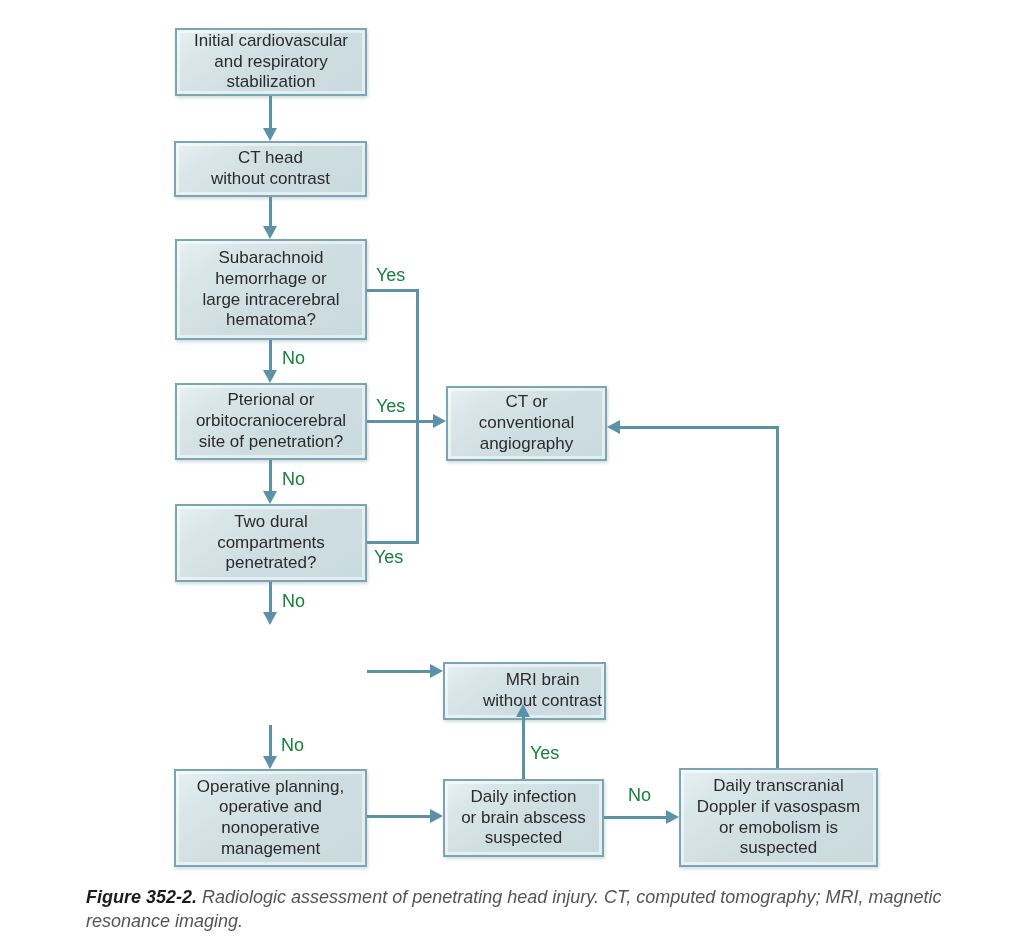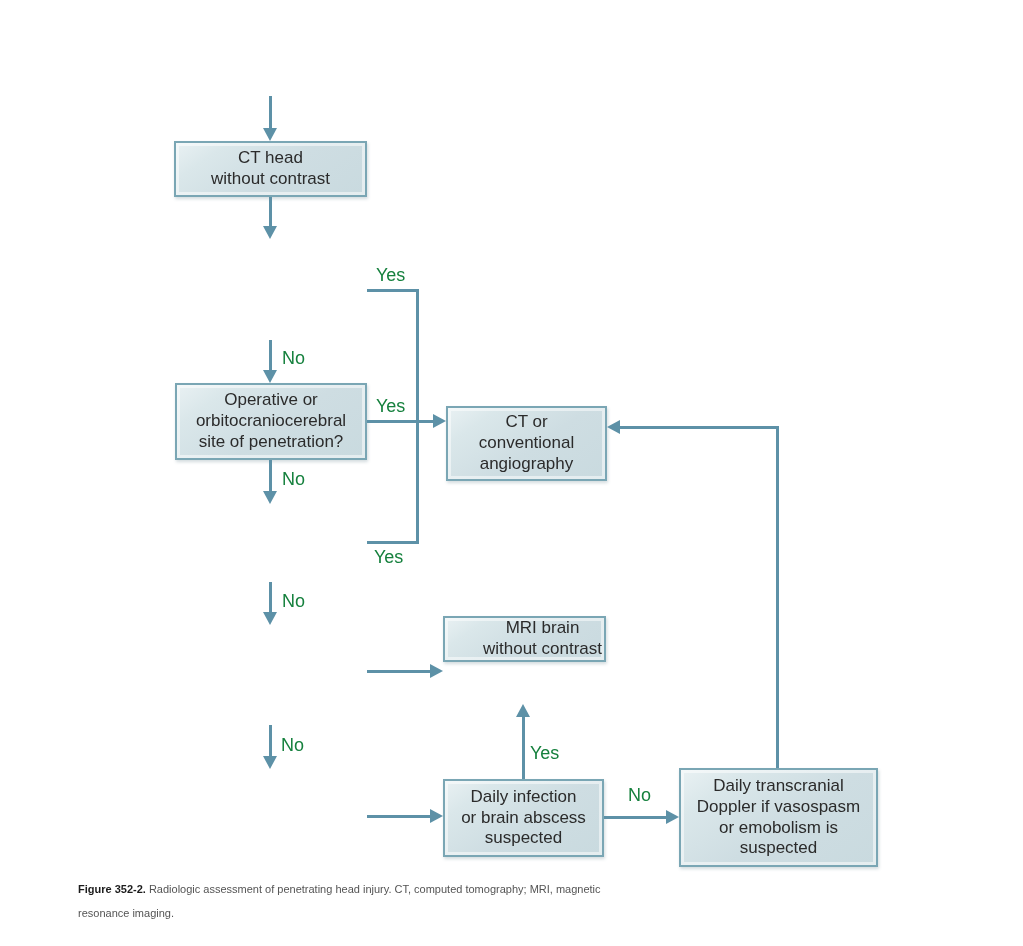--- a/index.html
+++ b/index.html
@@ -33,22 +33,22 @@
   .node-text { white-space: pre-line; }
 
   
   #n-stabilization { left: 175px; top: 28px;  width: 192px; height: 68px; }
   #n-ct-head       { left: 174px; top: 141px; width: 193px; height: 56px; align-items: center; }
   #n-sah           { left: 175px; top: 239px; width: 192px; height: 101px; }
   #n-pterional     { left: 175px; top: 383px; width: 192px; height: 77px; }
   #n-dural         { left: 175px; top: 504px; width: 192px; height: 78px; }
   #n-wood          { left: 175px; top: 625px; width: 192px; height: 100px; }
   #n-operative     { left: 174px; top: 769px; width: 193px; height: 98px; }
-  #n-angiography   { left: 446px; top: 406px; width: 161px; height: 75px; }
-  #n-mri           { left: 443px; top: 616px; width: 163px; height: 46px; padding-left: 36px; }
+  #n-angiography   { left: 446px; top: 386px; width: 161px; height: 75px; }
+  #n-mri           { left: 443px; top: 662px; width: 163px; height: 58px; padding-left: 36px; }
   #n-infection     { left: 443px; top: 779px; width: 161px; height: 78px; }
   #n-doppler       { left: 679px; top: 768px; width: 199px; height: 99px; }
 
   
   .line {
     position: absolute;
     background: #5d91a7;
   }
   .arrowhead {
     position: absolute;
@@ -118,44 +118,67 @@
   #lbl-wood-no       { left: 281px; top: 736px; }
   #lbl-infection-yes { left: 530px; top: 744px; }
   #lbl-infection-no  { left: 628px; top: 786px; }
 
   
   .caption {
     position: absolute;
     left: 78px;
     top: 877px;
     width: 880px;
-    margin: 0;
-    font-size: 11px;
+    margin: 8px;
+    font-size: 18px;
     line-height: 24px;
     color: #545454;
     white-space: pre-line;
+    font-style: italic;
   }
   .caption strong {
     color: #1c1c1c;
     font-weight: bold;
   }
 </style>
 </head>
 <body>
 
 <div id="stage">
 
+  <div class="node" id="n-stabilization">
+    <span class="node-text">Initial cardiovascular
+and respiratory
+stabilization</span>
+  </div>
   <div class="node" id="n-ct-head">
     <span class="node-text">CT head
 without contrast</span>
   </div>
+  <div class="node" id="n-sah">
+    <span class="node-text">Subarachnoid
+hemorrhage or
+large intracerebral
+hematoma?</span>
+  </div>
   <div class="node" id="n-pterional">
-    <span class="node-text">Operative or
+    <span class="node-text">Pterional or
 orbitocraniocerebral
 site of penetration?</span>
+  </div>
+  <div class="node" id="n-dural">
+    <span class="node-text">Two dural
+compartments
+penetrated?</span>
+  </div>
+  <div class="node" id="n-operative">
+    <span class="node-text">Operative planning,
+operative and
+nonoperative
+management</span>
   </div>
   <div class="node" id="n-angiography">
     <span class="node-text">CT or
 conventional
 angiography</span>
   </div>
   <div class="node" id="n-mri">
     <span class="node-text">MRI brain
 without contrast</span>
   </div>

